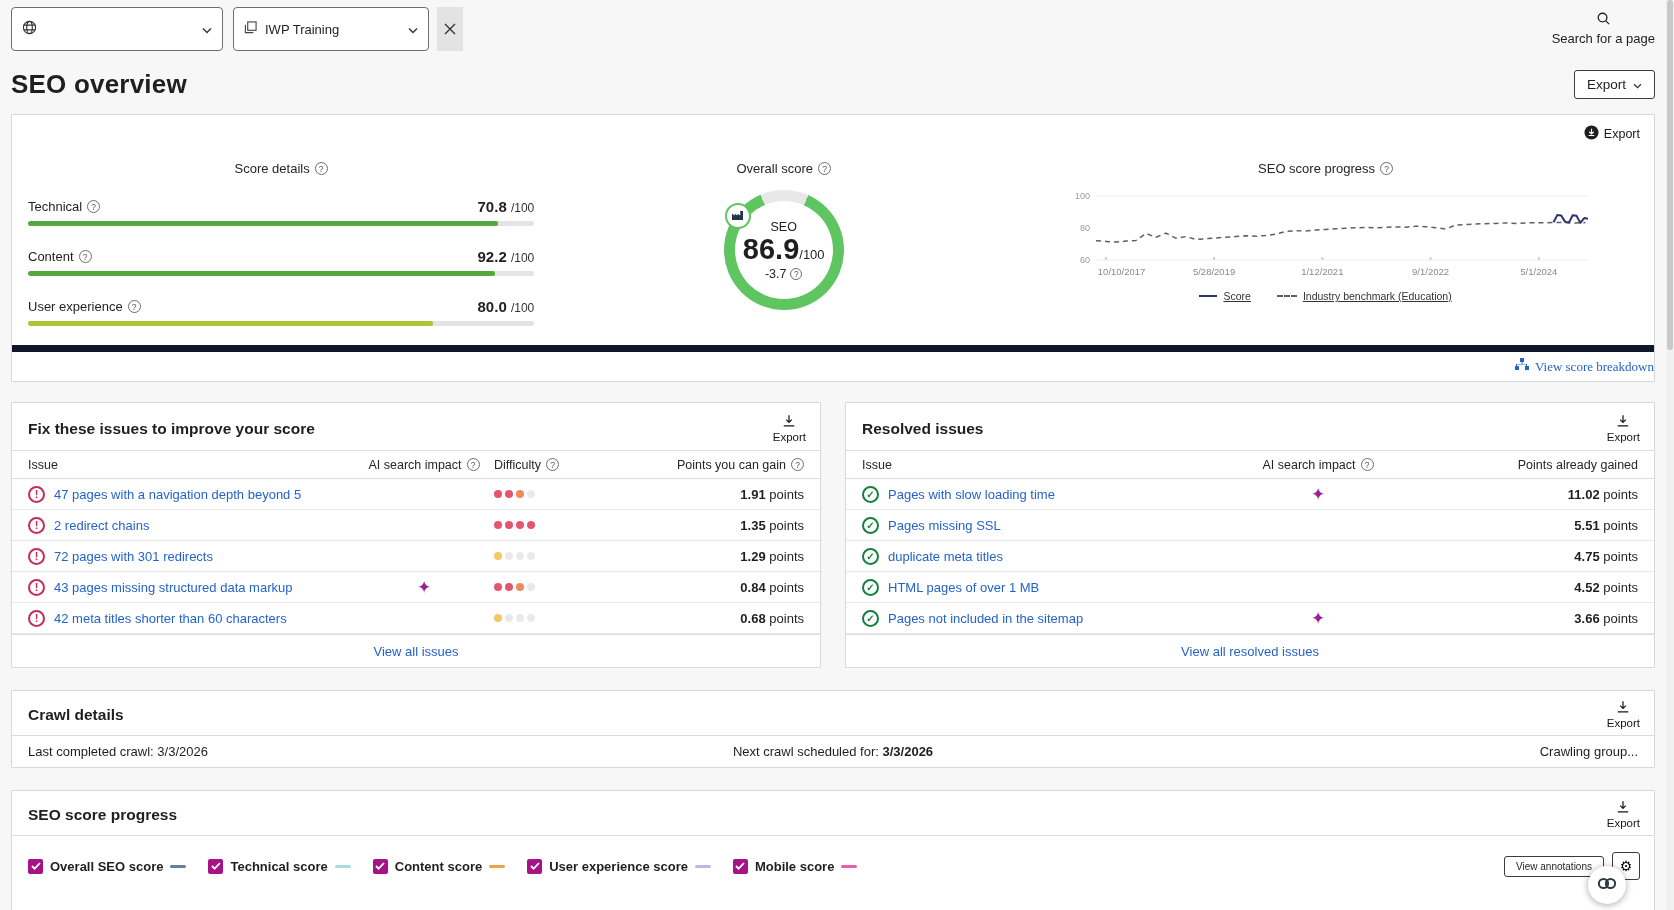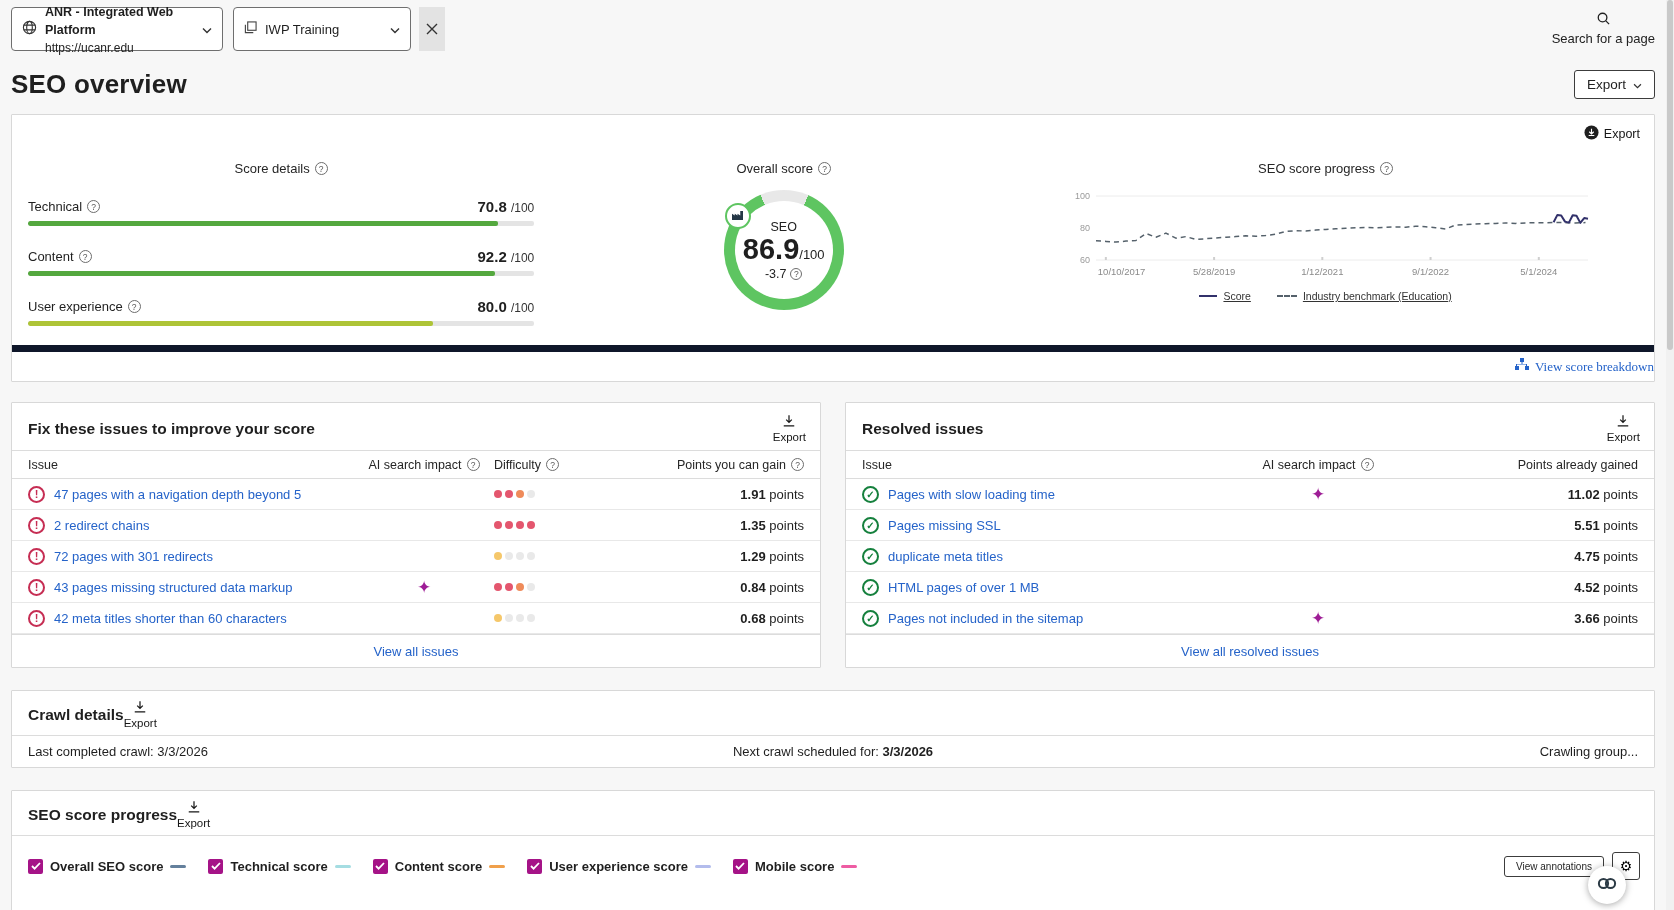--- a/index.html
+++ b/index.html
@@ -102,21 +102,21 @@
     justify-content:center;flex:0 0 auto;}
   .ai-cell{text-align:center;color:var(--ai-diamond);font-size:17px;line-height:1;}
   .dots{display:flex;gap:3px;align-items:center;}
   .dot{width:8px;height:8px;border-radius:50%;}
   .pts-cell{text-align:right;font-size:13px;}
   .pts-cell b{font-size:13px;}
   .panel-footer{border-top:1px solid #dcdcdc;height:33px;display:flex;align-items:center;
     justify-content:center;margin-top:auto;}
   
   .crawl-card{margin-top:22px;}
-  .crawl-head{display:flex;align-items:flex-start;padding:9px 14px 6px 16px;}
+  .crawl-head{display:flex;justify-content:space-between;align-items:flex-start;padding:9px 14px 6px 16px;}
   .crawl-row{border-top:1px solid #dcdcdc;display:flex;align-items:flex-end;padding:8px 16px;font-size:13px;}
   .crawl-cell{flex:1;}
   .crawl-cell.mid{text-align:center;}
   .crawl-cell.right{text-align:right;}
   
   .progress-card{margin-top:22px;padding-bottom:40px;}
   .legend-row{border-top:1px solid #dcdcdc;display:flex;align-items:center;gap:22px;
     padding:16px 14px 10px 16px;}
   .legend-item{display:flex;align-items:center;gap:7px;cursor:pointer;}
   .cbx{width:15px;height:15px;border-radius:2px;display:flex;align-items:center;justify-content:center;}
@@ -140,31 +140,27 @@
 
 <div class="topbar">
   <div class="selector" style="width:212px;">
     <span>
       <svg width="15" height="15" viewBox="0 0 16 16" fill="none" stroke="#333" stroke-width="1.2">
         <circle cx="8" cy="8" r="6.5"></circle>
           <ellipse cx="8" cy="8" rx="3" ry="6.5"></ellipse>
         <path d="M1.8 5.5h12.4M1.8 10.5h12.4"></path>
         </svg>
     </span>
-    <span class="txt">
-      <span class="sel-name">ANR - Integrated Web Platform</span><br>
-      <span class="sel-url">https://ucanr.edu</span>
-    </span>
     <span style="margin-left:auto;">
       <svg width="10" height="7" viewBox="0 0 10 7" fill="none" stroke="#333" stroke-width="1.4">
           <path d="M1 1.5l4 4 4-4"></path>
         </svg>
     </span>
   </div>
-  <div class="selector" style="width:178px;margin-left:10px;">
+  <div class="selector" style="width:196px;margin-left:10px;">
     <span>
       <svg width="13" height="13" viewBox="0 0 14 14" fill="none" stroke="#444" stroke-width="1.2">
         <rect x="4" y="1" width="9" height="9"></rect>
           <path d="M1.5 4v8.5H10"></path>
         </svg>
     </span>
     <span class="sel-label">IWP Training</span>
     <span style="margin-left:auto;">
       <svg width="10" height="7" viewBox="0 0 10 7" fill="none" stroke="#333" stroke-width="1.4">
           <path d="M1 1.5l4 4 4-4"></path>

